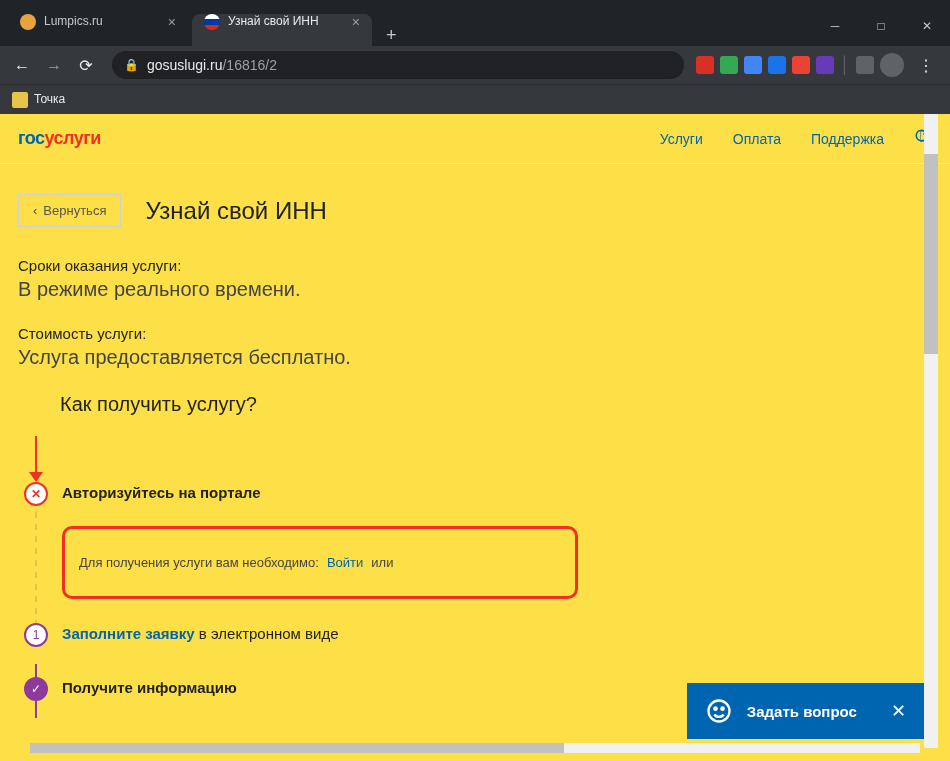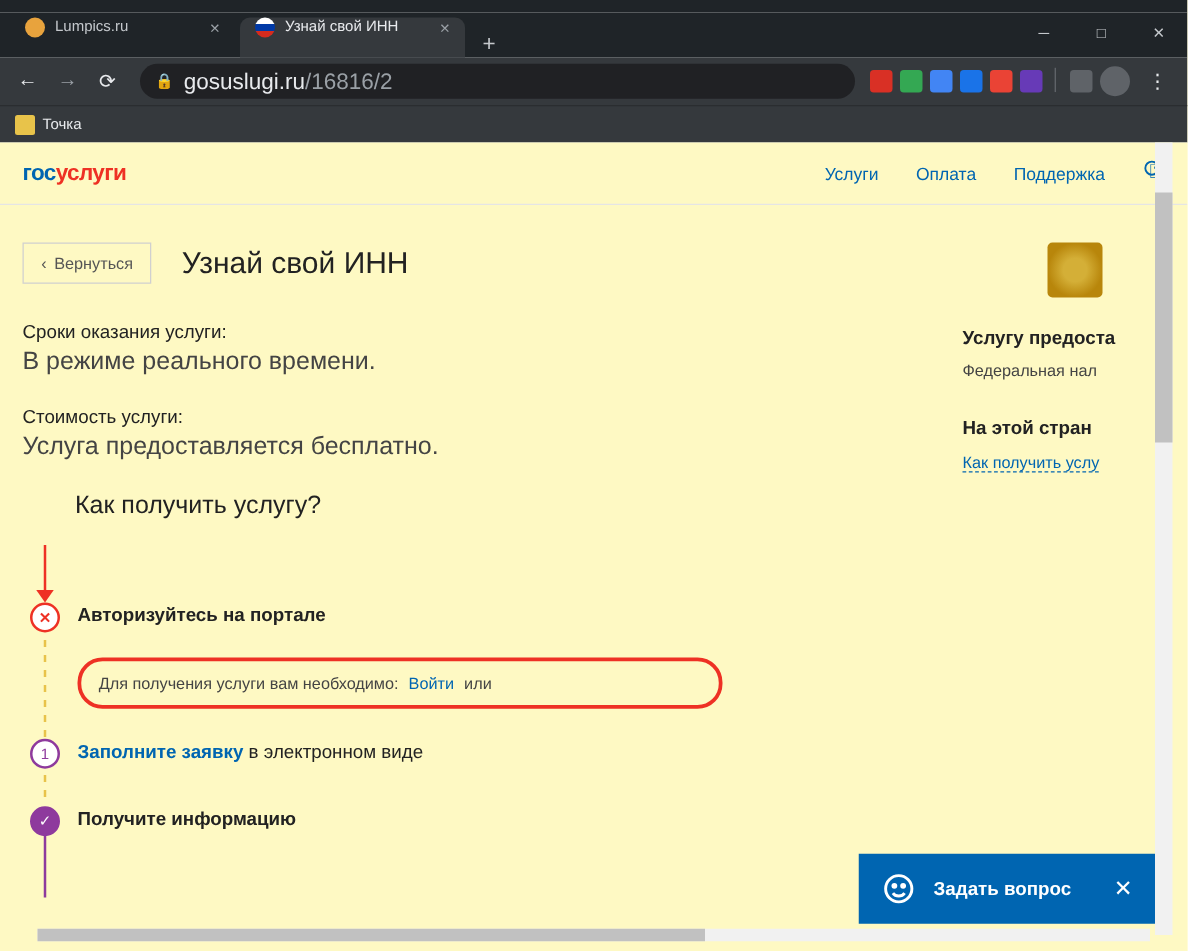--- a/index.html
+++ b/index.html
@@ -11,31 +11,31 @@
 .tab-icon{width:16px;height:16px;margin-right:8px;border-radius:50%;flex-shrink:0}
 .tab-close{margin-left:auto;color:#9aa0a6;font-size:14px;cursor:pointer}
 .newtab{color:#c4c8cc;font-size:18px;padding:0 10px;cursor:pointer}
 .win-controls{position:absolute;right:0;top:0;height:46px;display:flex}
 .win-btn{width:46px;height:32px;display:flex;align-items:center;justify-content:center;color:#c4c8cc;font-size:12px;cursor:pointer}
 .addrbar{height:38px;background:#35393d;display:flex;align-items:center;padding:0 8px;gap:4px}
 .nav-btn{width:28px;height:28px;display:flex;align-items:center;justify-content:center;color:#9aa0a6;border-radius:50%;cursor:pointer}
 .nav-btn.enabled{color:#e8eaed}
 .url-field{flex:1;height:28px;background:#202124;border-radius:14px;display:flex;align-items:center;padding:0 12px;margin:0 8px}
 .lock-icon{color:#9aa0a6;margin-right:8px;font-size:12px}
-.url-text{color:#e8eaed;font-size:18px}
+.url-text{color:#e8eaed;font-size:14px}
 .url-domain{color:#e8eaed}
 .url-path{color:#9aa0a6}
 .ext-icons{display:flex;gap:6px;align-items:center}
 .ext-icon{width:18px;height:18px;border-radius:3px;cursor:pointer}
 .avatar{width:24px;height:24px;border-radius:50%;background:#5f6368;cursor:pointer}
 .menu-dots{color:#e8eaed;font-size:16px;padding:0 8px;cursor:pointer}
 .bookbar{height:30px;background:#35393d;border-top:1px solid #2a2d30;display:flex;align-items:center;padding:0 12px}
 .bookmark{display:flex;align-items:flex-start;color:#e8eaed;font-size:12px;cursor:pointer}
 .bookmark-icon{width:16px;height:16px;background:#e8c34a;border-radius:2px;margin-right:6px}
-.page{background:#fef9c3;height:647px;position:relative;overflow:hidden}
+.page{background:#fde047;height:647px;position:relative;overflow:hidden}
 .site-header{height:50px;border-bottom:1px solid #e5e5e5;display:flex;align-items:center;padding:0 18px}
 .logo{font-weight:bold;font-size:18px;letter-spacing:-0.5px}
 .logo .g1{color:#0065b1}
 .logo .g2{color:#ee3124}
 .nav-links{margin-left:auto;display:flex;gap:30px;align-items:center}
 .nav-link{color:#0065b1;font-size:14px;cursor:pointer}
 .search-icon{color:#0065b1;cursor:pointer}
 .key-icon{position:absolute;right:18px;top:14px;color:#0065b1;cursor:pointer}
 .content{display:flex;padding:30px 0 0 18px}
 .main{flex:1;max-width:560px}
@@ -47,21 +47,21 @@
 .howto-title{font-size:20px;color:#222;margin-bottom:20px;margin-left:42px}
 .steps{position:relative;margin-left:6px}
 .step{display:flex;align-items:flex-start;margin-bottom:20px;position:relative}
 .step-marker{width:24px;height:24px;border-radius:50%;display:flex;align-items:center;justify-content:center;flex-shrink:0;margin-right:14px;background:#fff;z-index:2}
 .marker-x{border:2px solid #ee3124;color:#ee3124;font-size:12px;font-weight:bold}
 .marker-1{border:2px solid #8e3a9d;color:#8e3a9d;font-size:12px}
 .marker-check{border:2px solid #8e3a9d;background:#8e3a9d;color:#fff;font-size:12px}
 .step-title{font-size:15px;font-weight:bold;color:#222;padding-top:2px}
 .step-link{color:#0065b1}
 .step-normal{font-weight:normal}
-.auth-box{border:3px solid #ee3124;border-radius:20px;padding:10px 14px;margin:14px 0 14px 38px;display:flex;align-items:center;gap:8px;font-size:13px}
+.auth-box{border:3px solid #ee3124;border-radius:10px;padding:26px 14px;margin:14px 0 14px 38px;display:flex;align-items:center;gap:8px;font-size:13px}
 .auth-text{color:#444}
 .auth-login{color:#0065b1;cursor:pointer}
 .reg-btn{background:#0065b1;color:#fff;padding:10px 16px;border:none;font-size:13px;cursor:pointer}
 .vline{position:absolute;left:11px;width:2px;z-index:1}
 .vl-arrow{top:0;height:40px;background:#ee3124}
 .vl-dash{top:64px;height:140px;background:repeating-linear-gradient(#e8c34a 0 6px,transparent 6px 12px)}
 .vl-solid{top:228px;height:54px;background:#8e3a9d}
 .arrow-down{position:absolute;left:5px;top:36px;width:0;height:0;border-left:7px solid transparent;border-right:7px solid transparent;border-top:10px solid #ee3124;z-index:2}
 .sidebar{width:180px;margin-left:auto;padding-right:0}
 .emblem{width:44px;height:44px;margin:0 auto 24px;background:radial-gradient(circle,#d4af37 30%,#b8860b 70%);border-radius:4px;position:relative}
@@ -193,27 +193,20 @@
           </div>
         </div>
 
         <div class="step" style="margin-top:30px">
           <div class="step-marker marker-check">✓</div>
           <div class="step-title">Получите информацию</div>
         </div>
       </div>
     </div>
 
-    <div class="sidebar">
-      <div class="emblem"></div>
-      <div class="side-title">Услугу предоста</div>
-      <div class="side-text">Федеральная нал</div>
-      <div class="side-title">На этой стран</div>
-      <span class="side-link">Как получить услу</span>
-    </div>
   </div>
 
   <div class="chat-widget">
     <svg class="chat-icon" viewBox="0 0 24 24" fill="none" stroke="#fff" stroke-width="2">
         <circle cx="12" cy="12" r="9"></circle>
         <circle cx="9" cy="10" r="1" fill="#fff"></circle>
         <circle cx="15" cy="10" r="1" fill="#fff"></circle>
         <path d="M8 15c1 1.5 2.5 2 4 2s3-.5 4-2"></path>
       </svg>
     <span class="chat-text">Задать вопрос</span>

